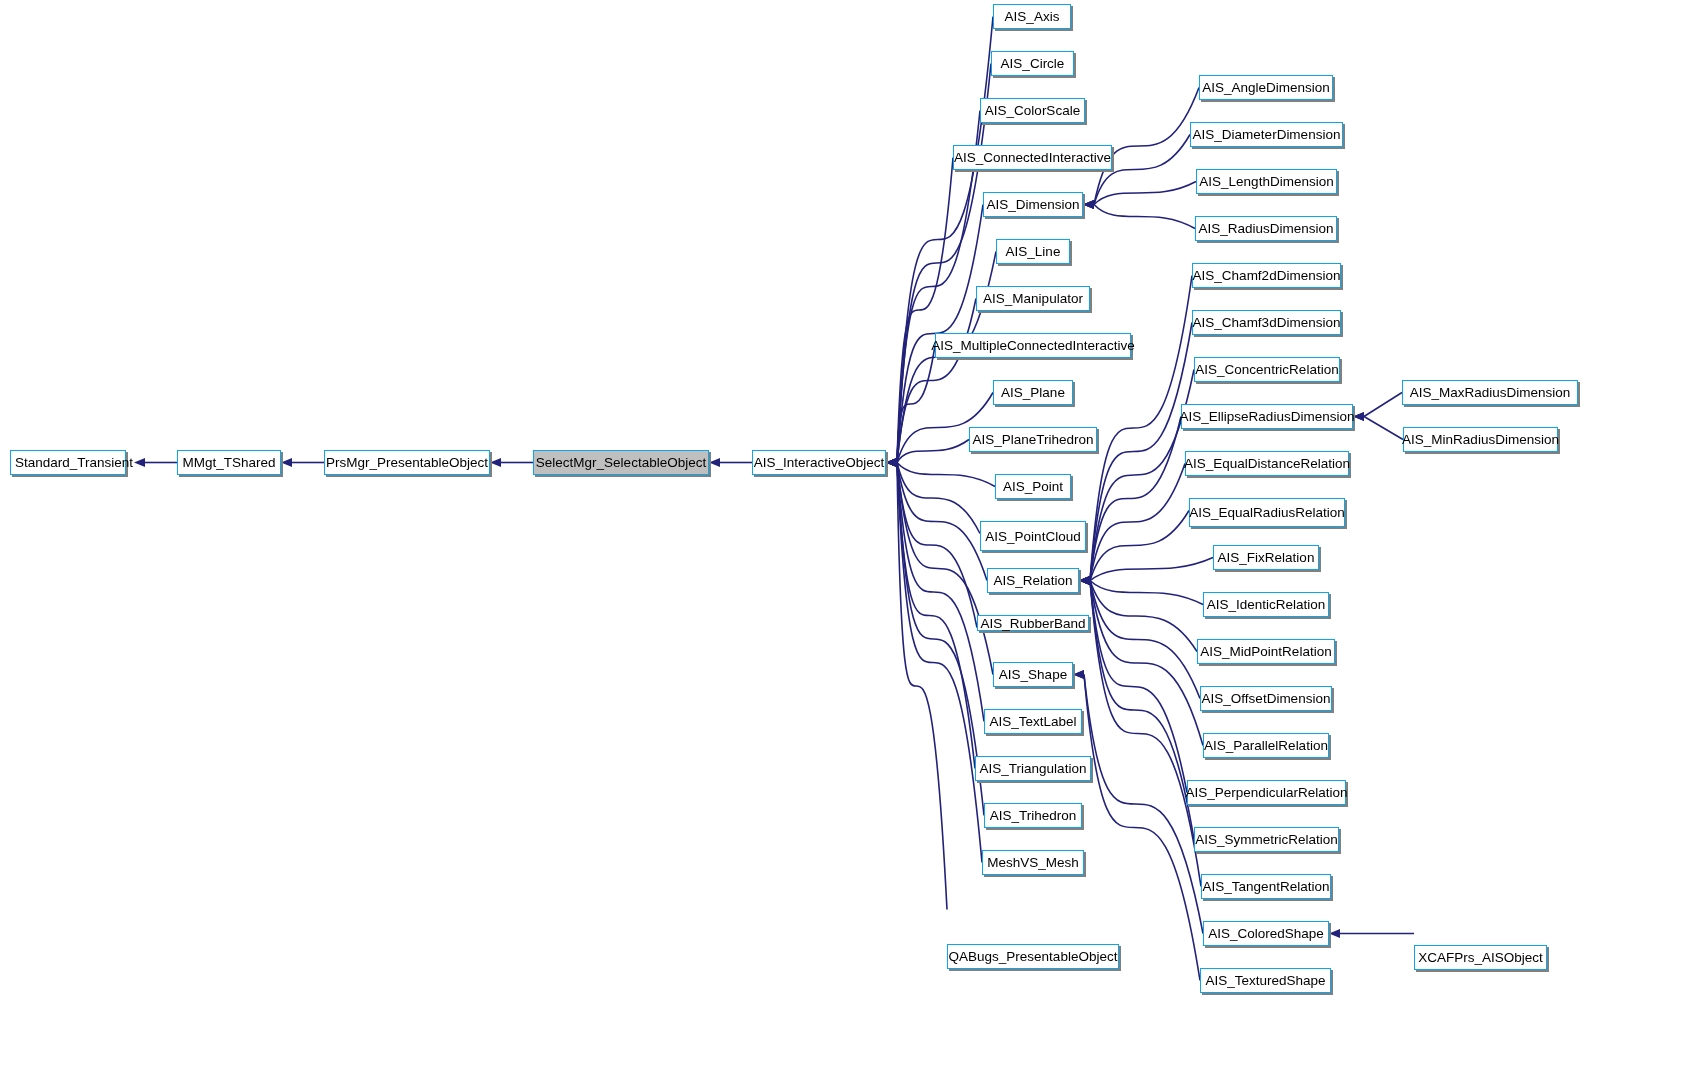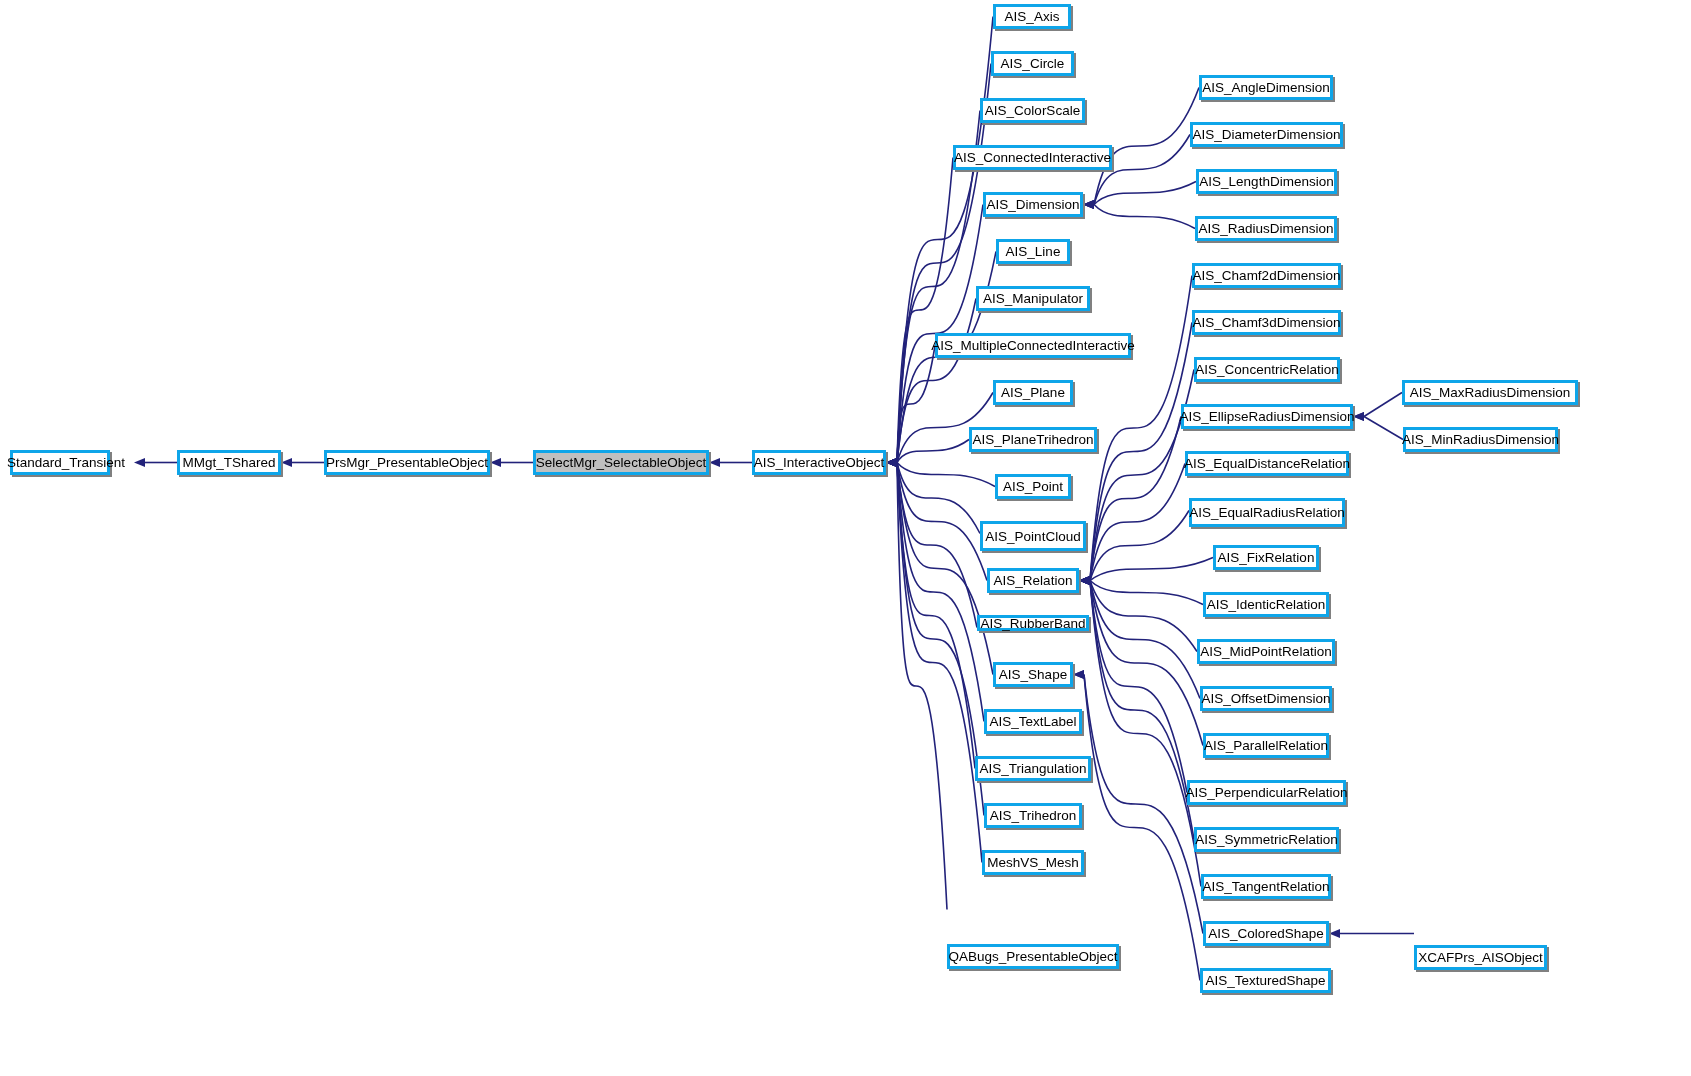--- a/index.html
+++ b/index.html
@@ -3,21 +3,21 @@
 <meta charset="utf-8">
 <style>
   html,body{margin:0;padding:0;background:#ffffff;}
   body{font-family:"Liberation Sans", sans-serif;}
   #diagram-root{position:relative;width:1691px;height:1076px;background:#ffffff;overflow:hidden;}
   #edges{position:absolute;left:0;top:0;width:1691px;height:1076px;}
   .node{
     position:absolute;
     box-sizing:border-box;
     background:#ffffff;
-    border:3px solid #0ea5e9;
+    border:1px solid #0ea5e9;
     box-shadow:2px 2px 0 0 #808080;
     display:flex;align-items:center;justify-content:center;
     font-family:"Liberation Sans", sans-serif;
     font-size:13.5px;
     color:#000000;
     white-space:nowrap;
     letter-spacing:0px;
   }
   .node.highlight{ background:#bfbfbf; }
   .node-label{ pointer-events:none; }
@@ -210,21 +210,21 @@
       <g>
         <path d="M 1403 439.5 L 1364 416.5" fill="none" stroke="#22227a" stroke-width="1.6"></path>
       </g>
       <polygon points="1353,416.5 1364,421.1 1364,411.9" fill="#22227a"></polygon>
       <g>
         <path d="M 1414 933.5 L 1340 933.5" fill="none" stroke="#22227a" stroke-width="1.6"></path>
       </g>
       <polygon points="1329,933.5 1340,938.1 1340,928.9" fill="#22227a"></polygon>
     </svg>
   <div id="nodes">
-      <div class="node" style="left: 10px; top: 450px; width: 100px; height: 25px; padding-left: 12px;">
+      <div class="node" style="left: 10px; top: 450px; width: 116px; height: 25px; padding-left: 12px;">
         <span class="node-label">Standard_Transient</span>
       </div>
       <div class="node" style="left: 177px; top: 450px; width: 104px; height: 25px;">
         <span class="node-label">MMgt_TShared</span>
       </div>
       <div class="node" style="left: 324px; top: 450px; width: 166px; height: 25px;">
         <span class="node-label">PrsMgr_PresentableObject</span>
       </div>
       <div class="node highlight" style="left: 533px; top: 450px; width: 176px; height: 25px;">
         <span class="node-label">SelectMgr_SelectableObject</span>

